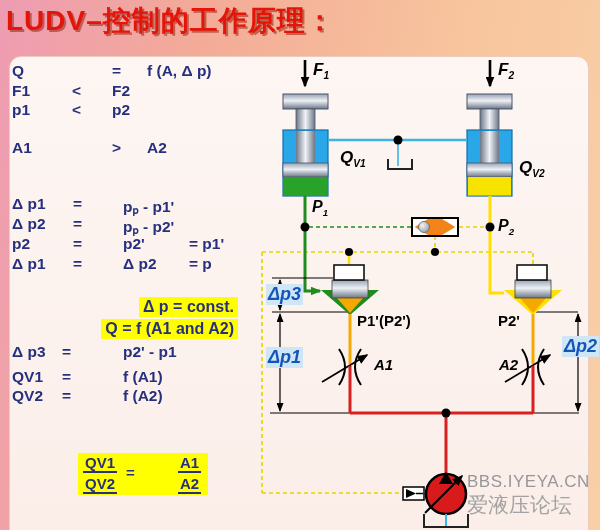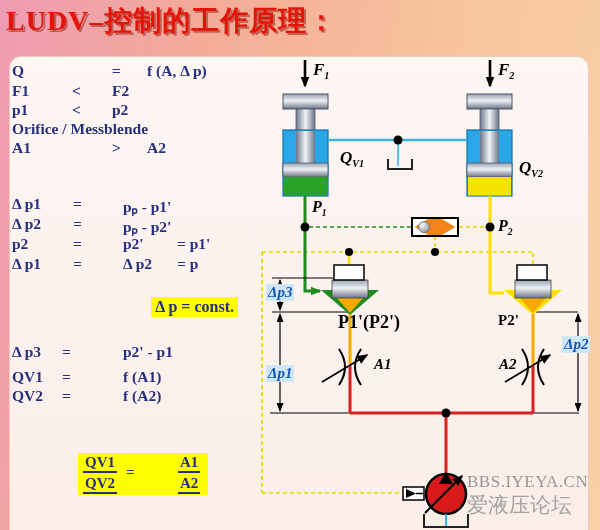--- a/index.html
+++ b/index.html
@@ -1,40 +1,40 @@
 <!DOCTYPE html>
 <html><head>
 <meta charset="utf-8">
 <style>
   html,body{margin:0;padding:0;}
   .slide{position:relative;width:600px;height:530px;overflow:hidden;
     background:linear-gradient(100deg,#ee9cb2 0%,#f3ab97 30%,#f8c69e 70%,#f9cfa6 100%);
-    font-family:Liberation Serif, serif;}
+    font-family:Liberation Sans, sans-serif;}
   .content{position:absolute;left:9px;top:56px;width:578px;height:474px;
     background:linear-gradient(180deg,#fdf6f3,#fbeee9);border-radius:12px 12px 0 0;border:1px solid #eccdbd;}
   .title{position:absolute;left:6px;top:2px;font-size:28px;font-weight:800;color:#e41408;
     letter-spacing:1px;text-shadow:2px 2px 0 rgba(140,20,10,0.5);white-space:nowrap;}
   .frow{position:absolute;left:12px;height:20px;width:260px;font-weight:bold;font-size:15.5px;
     color:#26307e;white-space:nowrap;}
   .frow span{position:absolute;top:0;}
   .c0{left:0}.c50{left:50px}.c60{left:60px}.c61{left:61px}.c100{left:100px}
-  .c111{left:111px}.c115{left:111px}.c135{left:135px}.c165{left:165px}
+  .c111{left:111px}.c115{left:111px}.c135{left:135px}.c165{left:177px}
   .hl-wrap{position:absolute;left:70px;top:297px;width:168px;text-align:right;}
   .hl-line{margin-bottom:2px;}
   .hl-line span{display:inline-block;background:#ffff00;color:#26307e;font-weight:bold;
     font-size:16px;line-height:20px;padding:0 4px;white-space:nowrap;}
   .frac{position:absolute;left:78px;top:453px;width:130px;height:42px;background:#ffff00;
     color:#26307e;font-weight:bold;font-size:15px;}
   .frac span{position:absolute;white-space:nowrap;}
   .bar{border-bottom:2px solid #26307e;padding:0 2px;}
   .dl{position:absolute;white-space:nowrap;color:#000;}
   .bi{font-weight:bold;font-style:italic;}
   .b{font-weight:bold;}
   sub{font-size:60%;line-height:0;}
-  .dp{font-size:15px;font-weight:bold;font-style:italic;color:#1456b8;background:#cfe6f6;padding:0 2px;}
+  .dp{font-size:18px;font-weight:bold;font-style:italic;color:#1456b8;background:#cfe6f6;padding:0 2px;}
   .wm1{font-size:17px;color:#979797;letter-spacing:0.5px;}
   .wm2{font-size:21px;color:#a3a3a3;}
   svg.overlay{position:absolute;left:0;top:0;}
 </style>
 </head>
 <body>
 
 <div class="slide">
   <div class="content"></div>
   <div class="title">LUDV–控制的工作原理：</div>
@@ -47,23 +47,20 @@
   <div class="frow" style="top:82px">
     <span class="c0">F1</span>
       <span class="c60">&lt;</span>
       <span class="c100">F2</span>
   </div>
   <div class="frow" style="top:101px">
     <span class="c0">p1</span>
       <span class="c60">&lt;</span>
       <span class="c100">p2</span>
   </div>
-  <div class="frow" style="top:120px">
-    <span class="c0">Orifice / Messblende</span>
-  </div>
   <div class="frow" style="top:139px">
     <span class="c0">A1</span>
       <span class="c100">&gt;</span>
       <span class="c135">A2</span>
   </div>
 
   <div class="frow" style="top:195px">
     <span class="c0">Δ p1</span>
       <span class="c61">=</span>
       <span class="c115">pₚ - p1'</span>
@@ -81,20 +78,21 @@
   </div>
   <div class="frow" style="top:255px">
     <span class="c0">Δ p1</span>
       <span class="c61">=</span>
       <span class="c115">Δ p2</span>
       <span class="c165">= p</span>
   </div>
 
   <div class="hl-wrap">
     <div class="hl-line"><span>Δ p = const.</span></div>
+    <div class="hl-line"><span>Q = f (A1 and A2)</span></div>
   </div>
 
   <div class="frow" style="top:343px">
     <span class="c0">Δ p3</span>
       <span class="c50">=</span>
       <span class="c111">p2' - p1</span>
   </div>
   <div class="frow" style="top:368px">
     <span class="c0">QV1</span>
       <span class="c50">=</span>
@@ -265,23 +263,23 @@
       <path d="M424,514 L424,527 L468,527 L468,514" stroke="#222" stroke-width="2" fill="none"></path>
     </g>
   </svg>
 
   <div class="dl bi" style="left:313px;top:60px;font-size:17px"><span>F</span><sub>1</sub></div>
   <div class="dl bi" style="left:498px;top:60px;font-size:17px"><span>F</span><sub>2</sub></div>
   <div class="dl bi" style="left:340px;top:148px;font-size:17px"><span>Q</span><sub>V1</sub></div>
   <div class="dl bi" style="left:519px;top:158px;font-size:17px"><span>Q</span><sub>V2</sub></div>
   <div class="dl bi" style="left:312px;top:198px;font-size:16px"><span>P</span><sub>1</sub></div>
   <div class="dl bi" style="left:498px;top:217px;font-size:16px"><span>P</span><sub>2</sub></div>
-  <div class="dl b" style="left:338px;top:312px;font-size:18px">P1'(P2')</div>
+  <div class="dl b" style="left:357px;top:312px;font-size:15px">P1'(P2')</div>
   <div class="dl b" style="left:498px;top:312px;font-size:15px">P2'</div>
   <div class="dl bi" style="left:374px;top:356px;font-size:15px">A1</div>
   <div class="dl bi" style="left:499px;top:356px;font-size:15px">A2</div>
   <div class="dl dp" style="left:266px;top:284px">Δp3</div>
-  <div class="dl dp" style="left:266px;top:365px">Δp1</div>
+  <div class="dl dp" style="left:266px;top:347px">Δp1</div>
   <div class="dl dp" style="left:562px;top:336px">Δp2</div>
 
   <div class="dl wm2" style="left:467px;top:491px">爱液压论坛</div>
   <div class="dl wm1" style="left:467px;top:472px">BBS.IYEYA.CN</div>
 </div>
 
 </body></html>

